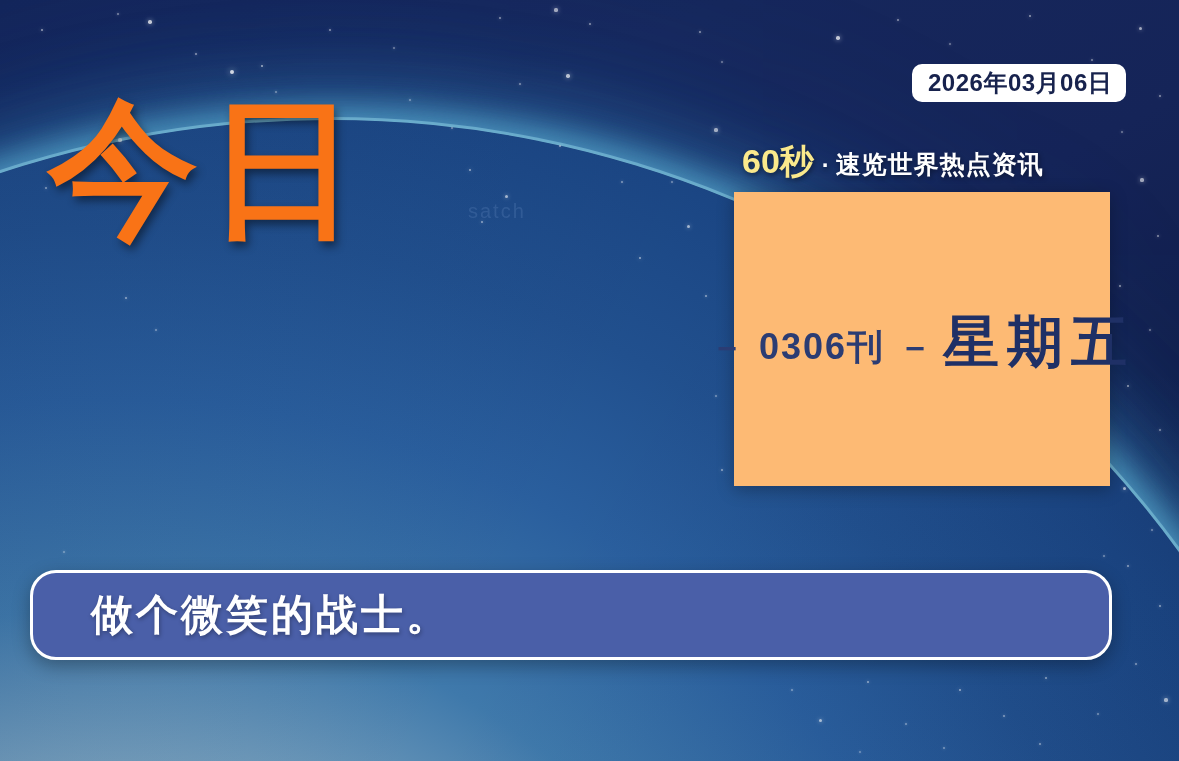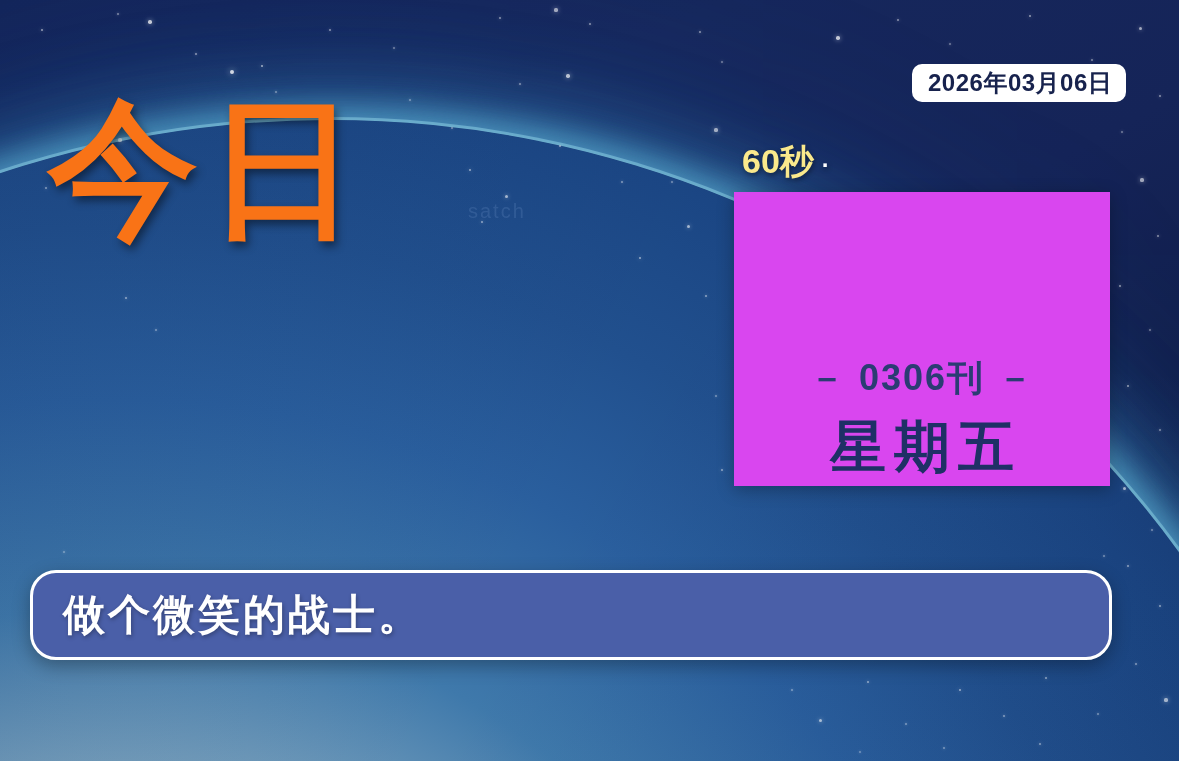--- a/index.html
+++ b/index.html
@@ -173,25 +173,24 @@
     letter-spacing: 1px;
   }
 
   
   .info-card {
     position: absolute;
     left: 734px;
     top: 192px;
     width: 376px;
     height: 294px;
-    background: #d946ef;
+    background: #fdba74;
     display: flex;
-    flex-direction: column;
     align-items: center;
-    justify-content: flex-end;
+    justify-content: center;
     box-shadow: 0 4px 16px rgba(0,0,0,0.28);
   }
   .card-issue {
     margin-top: 16px;
     color: #2b3c73;
     font-size: 36px;
     font-weight: 700;
     letter-spacing: 2px;
     white-space: nowrap;
   }
@@ -227,21 +226,21 @@
     border-radius: 26px;
     display: flex;
     align-items: center;
     box-shadow: 0 6px 18px rgba(0,0,0,0.30);
   }
   .quote-text {
     color: #ffffff;
     font-size: 42px;
     font-weight: 700;
     letter-spacing: 3px;
-    padding-left: 30px;
+    padding-left: 58px;
     text-shadow: 1px 2px 4px rgba(0,0,0,0.30);
     white-space: nowrap;
   }
 
   
   .watermark {
     position: absolute;
     left: 468px;
     top: 200px;
     font-size: 20px;
@@ -341,20 +340,21 @@
     <span>2026年03月06日</span>
   </div>
 
   <div class="title-block">
     <div class="title-jinri">今日</div>
   </div>
 
   <div class="tagline">
     <span class="tagline-seconds">60秒</span>
     <span class="tagline-dot">·</span>
+    <span class="tagline-text">速览世界热点资讯</span>
   </div>
 
   <div class="info-card">
     <div class="card-issue">－ 0306刊 －</div>
     <div class="card-weekday">星期五</div>
   </div>
 
   <div class="quote-banner">
     <span class="quote-text">做个微笑的战士。</span>
   </div>

